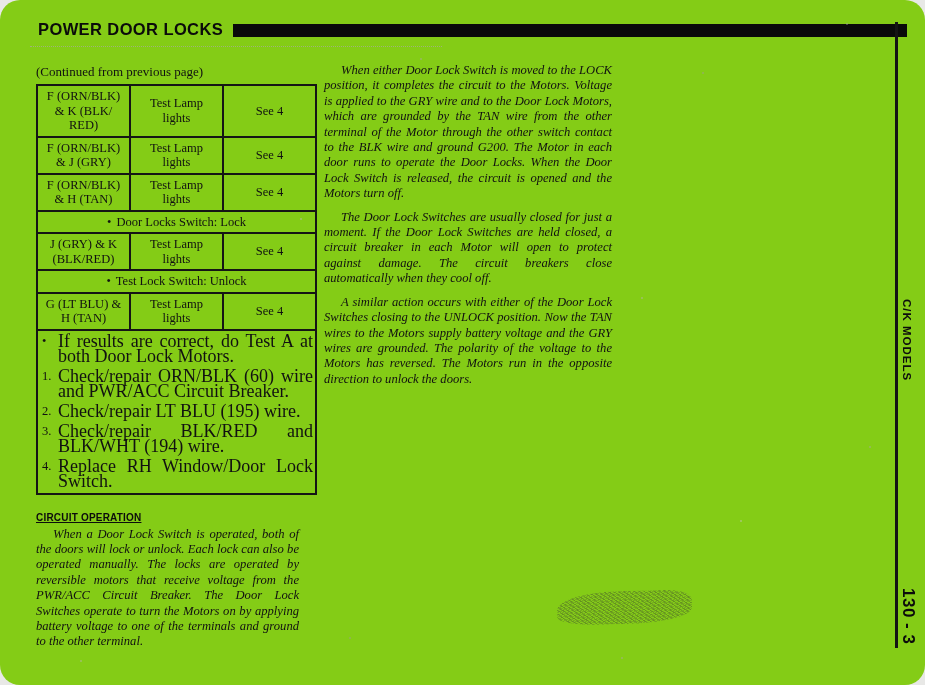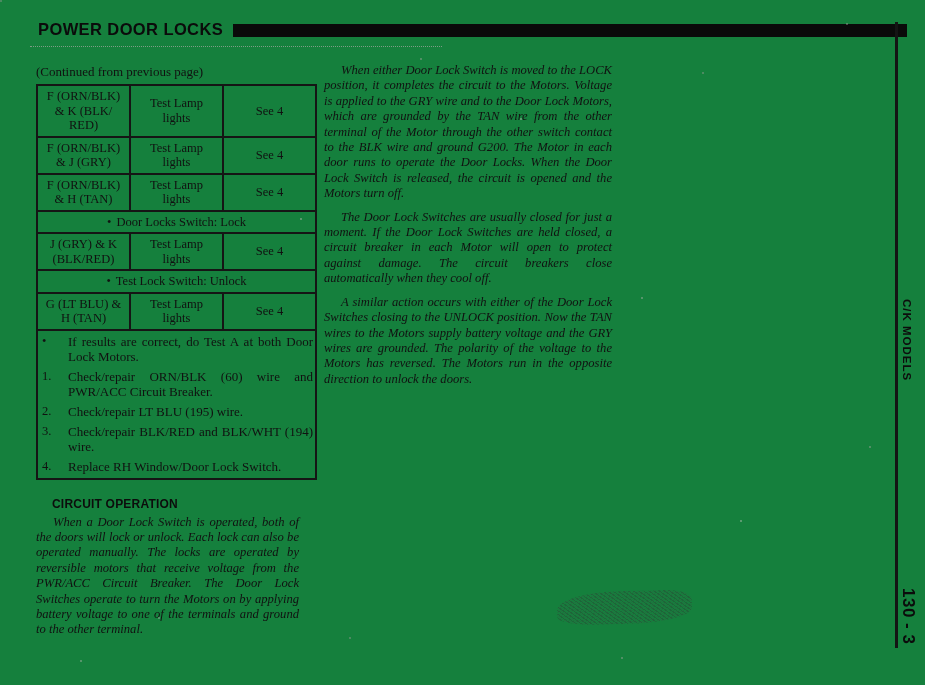--- a/index.html
+++ b/index.html
@@ -1,19 +1,19 @@
 <!DOCTYPE html>
 <html lang="en"><head>
 <meta charset="utf-8">
 <title>Power Door Locks — 130-3</title>
 <style>
   html,body{margin:0;padding:0;background:#e8e8e6;}
   .page{
-    position:relative;width:925px;height:685px;background:#15803d;
-    overflow:hidden;font-family:"Liberation Serif",serif;color:#111;
+    position:relative;width:925px;height:685px;background:#84cc16;
+    overflow:hidden;font-family:"Liberation Serif",serif;color:#111;border-radius:20px;
   }
   
   .hdr{position:absolute;left:38px;top:20px;right:18px;display:flex;align-items:center;}
   .hdr-title{
     font-family:"Liberation Sans",sans-serif;font-weight:bold;font-size:16.5px;
     letter-spacing:.4px;color:#0b0b0b;white-space:nowrap;
   }
   .hdr-bar{flex:1;height:13px;background:#0a0a0a;margin-left:10px;margin-top:1px;}
   .dotted-rule{position:absolute;left:30px;top:46px;width:412px;border-top:1px dotted #a9a9a4;opacity:.7;}
   
@@ -28,25 +28,25 @@
     text-align:center;vertical-align:middle;padding:3px 2px;
   }
   td.c-wires,td.c-result{white-space:pre-line;width:87px;}
   td.c-action{width:87px;}
   td.c-section{text-align:left;padding:2px 5px;font-size:12.8px;}
   td.c-section .bullet{margin-right:5px;}
   td.c-notes{text-align:left;padding:5px 5px 6px 4px;}
   .note{display:flex;margin:0 0 5px 0;}
   .note:last-child{margin-bottom:1px;}
   .note .marker{flex:none;width:16px;font-size:12.5px;line-height:15px;text-align:left;padding-left:2px;}
-  .note .ntext{flex:1;font-size:13px;line-height:15px;text-align:justify;margin-left:10px;}
+  .note .ntext{flex:1;font-size:18px;line-height:15px;text-align:justify;}
   
   .co-head{
-    font-family:"Liberation Sans",sans-serif;font-weight:bold;font-size:12px;
-    letter-spacing:.2px;margin:17px 0 4px 16px;color:#0c0c0c;
+    font-family:"Liberation Sans",sans-serif;font-weight:bold;font-size:10px;
+    letter-spacing:.2px;margin:17px 0 4px 0;color:#0c0c0c;text-decoration:underline;
   }
   p.body{
     font-size:12.6px;line-height:15.4px;text-align:justify;text-indent:17px;
     margin:0 0 8px 0;
     font-style:italic;
   }
   
   .right-rule{position:absolute;left:895px;top:22px;width:2.5px;height:626px;background:#141414;}
   .v-model{
     position:absolute;left:901px;top:299px;writing-mode:vertical-rl;

